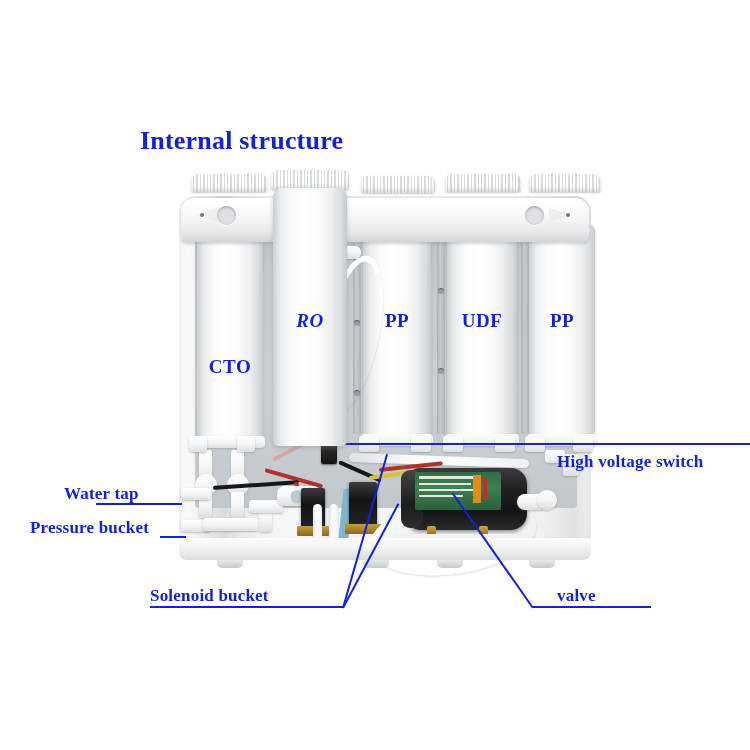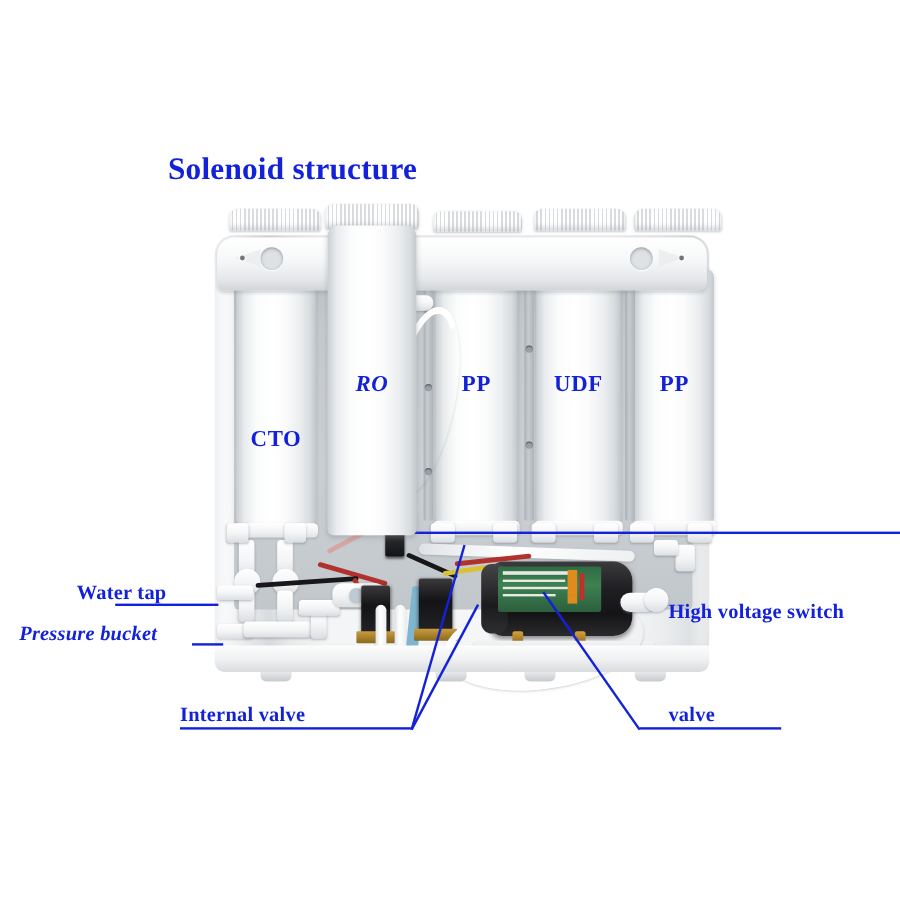--- a/index.html
+++ b/index.html
@@ -272,21 +272,21 @@
     position: absolute;
     background: #1322d8;
     transform-origin: 0 50%;
   }
 </style>
 </head>
 <body>
 
 <div id="stage">
 
-  <div class="title">Solenoid structure</div>
+  <div class="title">Internal structure</div>
 
   <div class="unit">
 
     <div class="shell"></div>
     <div class="cavity"></div>
 
     <div class="cart-cap" style="left:18px;  top:6px;  width:76px; height:18px;"></div>
     <div class="cart" style="left:24px;  top:52px; width:66px; height:218px;"></div>
     <div class="cart-collar" style="left:22px;  top:268px;width:70px; height:12px;"></div>
     <div class="cart-label" style="left:24px;  top:142px;width:66px;margin-top:46px;">CTO</div>
@@ -413,18 +413,18 @@
   <div class="leader" style="left:160px; top:536px; width:26px; height:2px;"></div>
 
   <div class="leader" style="left:150px; top:606px; width:193px; height:2px;"></div>
   <div class="leader" style="left:343px; top:607px; width:118px; height:2px; transform:rotate(-62deg);"></div>
   <div class="leader" style="left:343px; top:607px; width:160px; height:2px; transform:rotate(-74deg);"></div>
 
   <div class="leader" style="left:533px; top:606px; width:118px; height:2px;"></div>
   <div class="leader" style="left:533px; top:607px; width:140px; height:2px; transform:rotate(-125deg);"></div>
 
   <div class="callout" style="left:64px; top:484px;">Water tap</div>
-  <div class="callout" style="left:16px; top:518px;font-style:italic;">Pressure bucket</div>
-  <div class="callout" style="left:150px; top:586px;">Internal valve</div>
+  <div class="callout" style="left:30px; top:518px;">Pressure bucket</div>
+  <div class="callout" style="left:150px; top:586px;">Solenoid bucket</div>
   <div class="callout" style="left:557px; top:586px;">valve</div>
-  <div class="callout" style="left:557px; top:452px;margin-top:48px;">High voltage switch</div>
+  <div class="callout" style="left:557px; top:452px;">High voltage switch</div>
 
 </div>
 
 </body></html>

